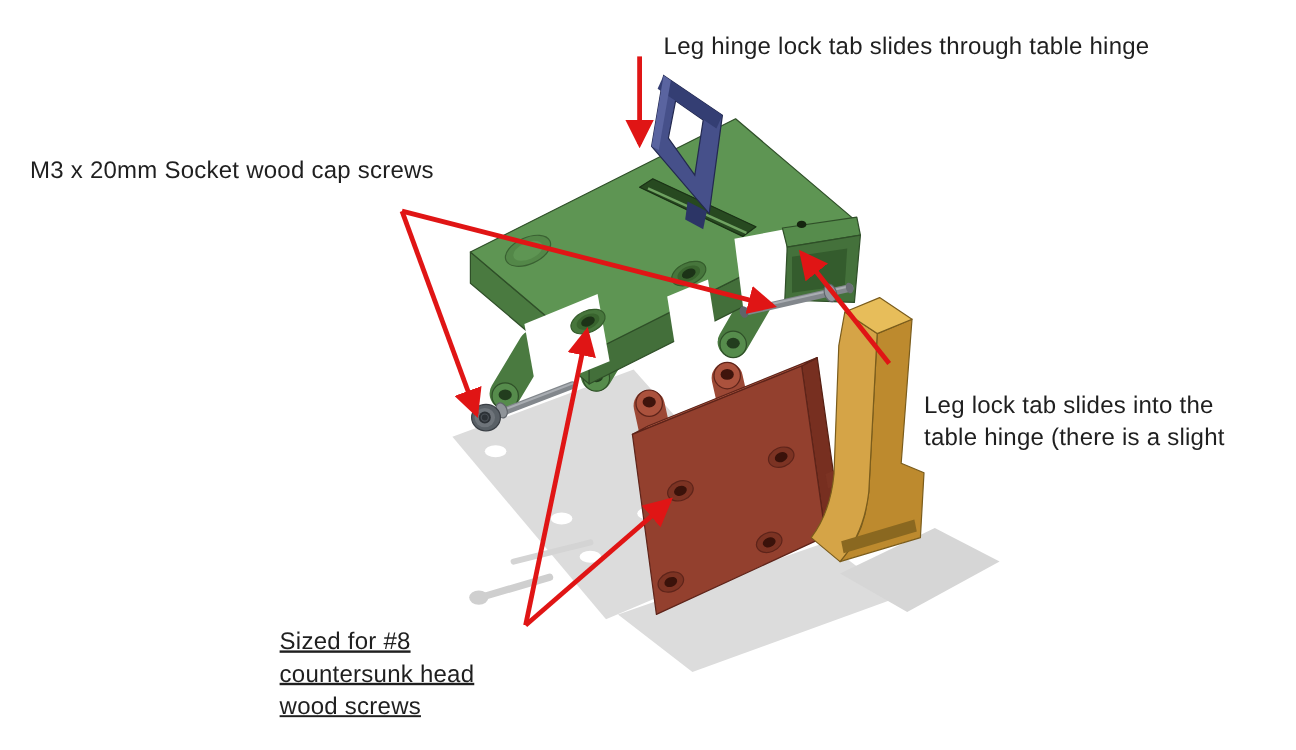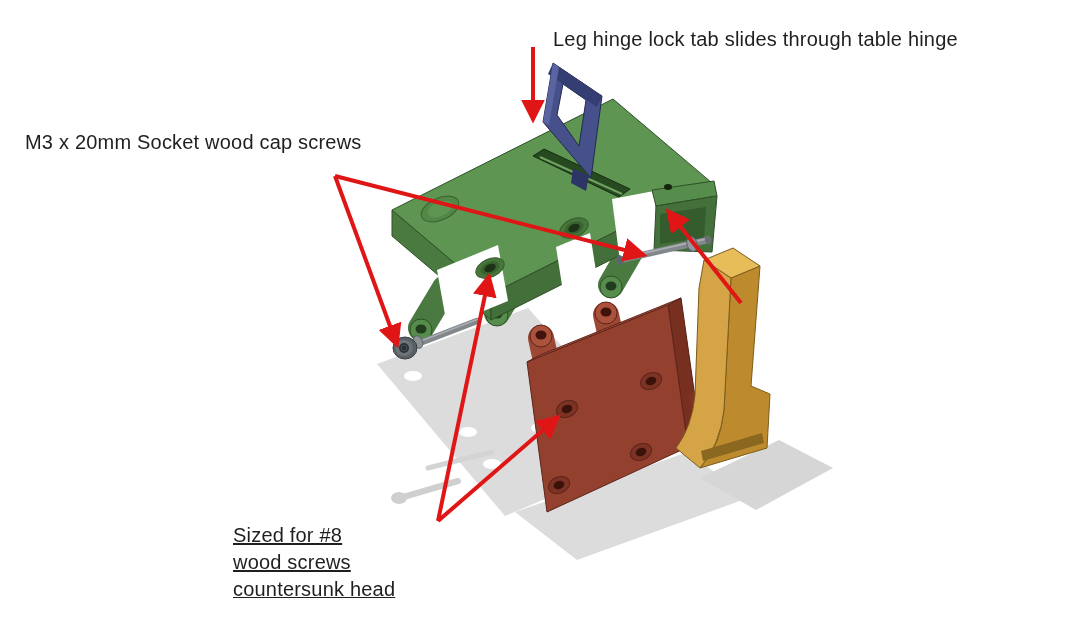--- a/index.html
+++ b/index.html
@@ -184,21 +184,23 @@
 
   <div class="label" id="label-top">
     <div>Leg hinge lock tab slides through table hinge</div>
   </div>
 
   <div class="label" id="label-left">
     <div>M3 x 20mm Socket wood cap screws</div>
   </div>
 
   <div class="label" id="label-right">
+    <div>Leg lock tab slides into the</div>
+    <div>table hinge (there is a slight</div>
   </div>
 
   <div class="label" id="label-bottom">
     <div>Sized for #8</div>
+    <div>countersunk head</div>
     <div>wood screws</div>
-    <div>countersunk head</div>
   </div>
 
 </div>
 
 </body></html>

